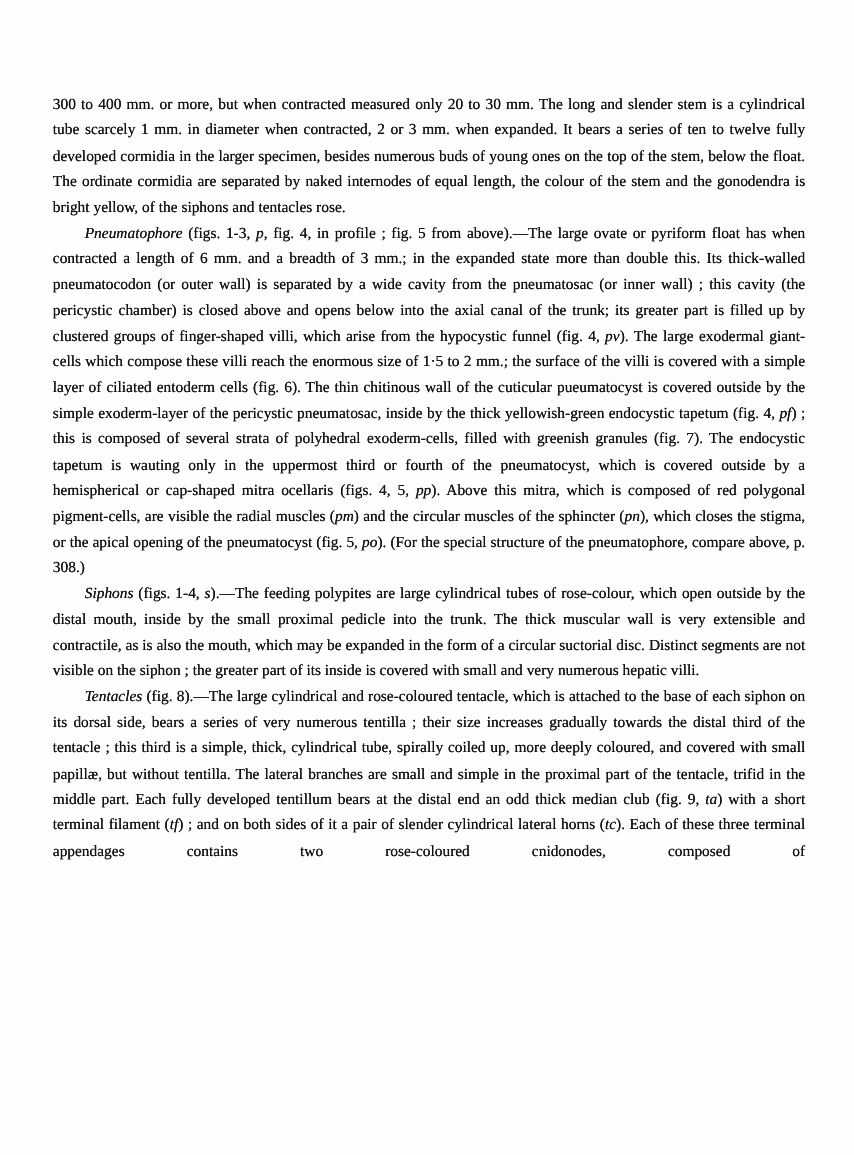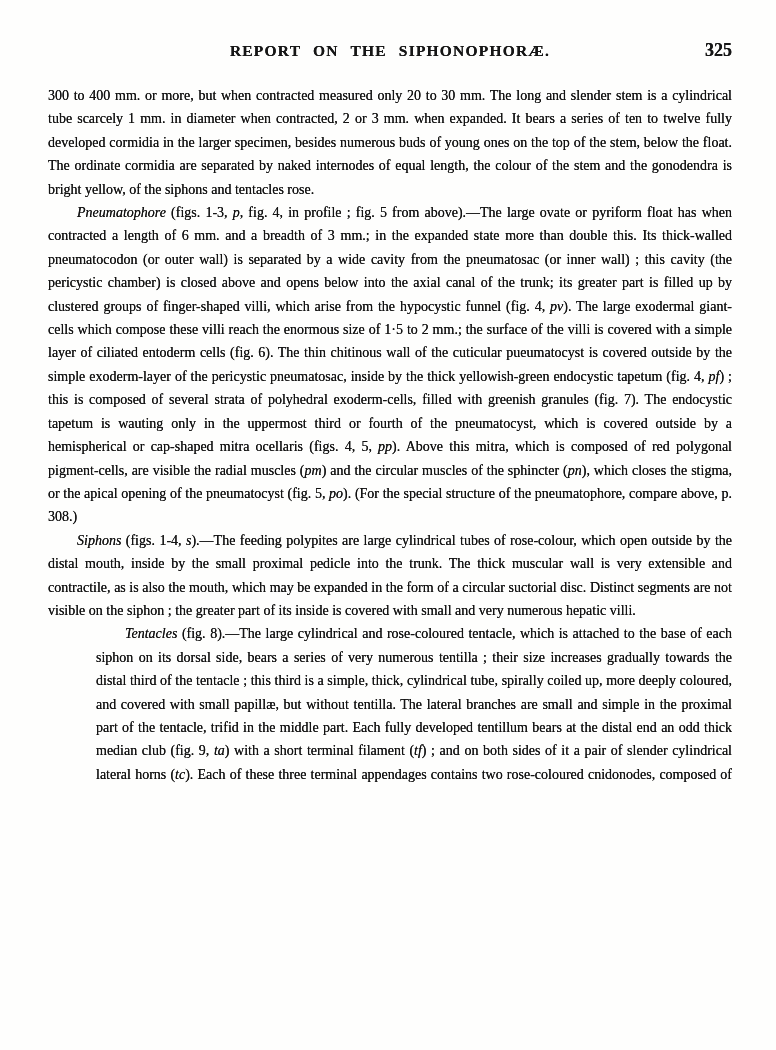--- a/index.html
+++ b/index.html
@@ -54,33 +54,28 @@
   }
   .text-block p {
     margin: 0;
     padding: 0;
   }
   .text-block p.indent {
     text-indent: 29px;
   }
   .text-block p:last-child {
     text-align-last: justify;
-    margin-left: 48px;
   }
   .it {
     font-style: italic;
   }
 </style>
 </head>
 <body>
 
 <div class="page">
-  <div class="header">
-    <span class="running-title">REPORT ON THE SIPHONOPHORÆ.</span>
-    <span class="page-number">325</span>
-  </div>
   <div class="text-block">
       <p class=""><span>300 to 400 mm. or more, but when contracted measured only 20 to 30 mm.  The long and slender stem is a cylindrical tube scarcely 1 mm. in diameter when contracted, 2 or 3 mm. when expanded.  It bears a series of ten to twelve fully developed cormidia in the larger specimen, besides numerous buds of young ones on the top of the stem, below the float.  The ordinate cormidia are separated by naked internodes of equal length, the colour of the stem and the gonodendra is bright yellow, of the siphons and tentacles rose.</span></p>
       <p class="indent"><span class="it">Pneumatophore</span><span> (figs. 1-3, </span><span class="it">p</span><span>, fig. 4, in profile ; fig. 5 from above).—The large ovate or pyriform float has when contracted a length of 6 mm. and a breadth of 3 mm.; in the expanded state more than double this.  Its thick-walled pneumatocodon (or outer wall) is separated by a wide cavity from the pneumatosac (or inner wall) ; this cavity (the pericystic chamber) is closed above and opens below into the axial canal of the trunk; its greater part is filled up by clustered groups of finger-shaped villi, which arise from the hypocystic funnel (fig. 4, </span><span class="it">pv</span><span>).  The large exodermal giant-cells which compose these villi reach the enormous size of 1·5 to 2 mm.; the surface of the villi is covered with a simple layer of ciliated entoderm cells (fig. 6).  The thin chitinous wall of the cuticular pueumatocyst is covered outside by the simple exoderm-layer of the pericystic pneumatosac, inside by the thick yellowish-green endocystic tapetum (fig. 4, </span><span class="it">pf</span><span>) ; this is composed of several strata of polyhedral exoderm-cells, filled with greenish granules (fig. 7).  The endocystic tapetum is wauting only in the uppermost third or fourth of the pneumatocyst, which is covered outside by a hemispherical or cap-shaped mitra ocellaris (figs. 4, 5, </span><span class="it">pp</span><span>).  Above this mitra, which is composed of red polygonal pigment-cells, are visible the radial muscles (</span><span class="it">pm</span><span>) and the circular muscles of the sphincter (</span><span class="it">pn</span><span>), which closes the stigma, or the apical opening of the pneumatocyst (fig. 5, </span><span class="it">po</span><span>).  (For the special structure of the pneumatophore, compare above, p. 308.)</span></p>
       <p class="indent"><span class="it">Siphons</span><span> (figs. 1-4, </span><span class="it">s</span><span>).—The feeding polypites are large cylindrical tubes of rose-colour, which open outside by the distal mouth, inside by the small proximal pedicle into the trunk.  The thick muscular wall is very extensible and contractile, as is also the mouth, which may be expanded in the form of a circular suctorial disc.  Distinct segments are not visible on the siphon ; the greater part of its inside is covered with small and very numerous hepatic villi.</span></p>
       <p class="indent"><span class="it">Tentacles</span><span> (fig. 8).—The large cylindrical and rose-coloured tentacle, which is attached to the base of each siphon on its dorsal side, bears a series of very numerous tentilla ; their size increases gradually towards the distal third of the tentacle ; this third is a simple, thick, cylindrical tube, spirally coiled up, more deeply coloured, and covered with small papillæ, but without tentilla.  The lateral branches are small and simple in the proximal part of the tentacle, trifid in the middle part.  Each fully developed tentillum bears at the distal end an odd thick median club (fig. 9, </span><span class="it">ta</span><span>) with a short terminal filament (</span><span class="it">tf</span><span>) ; and on both sides of it a pair of slender cylindrical lateral horns (</span><span class="it">tc</span><span>).  Each of these three terminal appendages contains two rose-coloured cnidonodes, composed of</span></p>
     </div>
 </div>
 
 </body></html>

